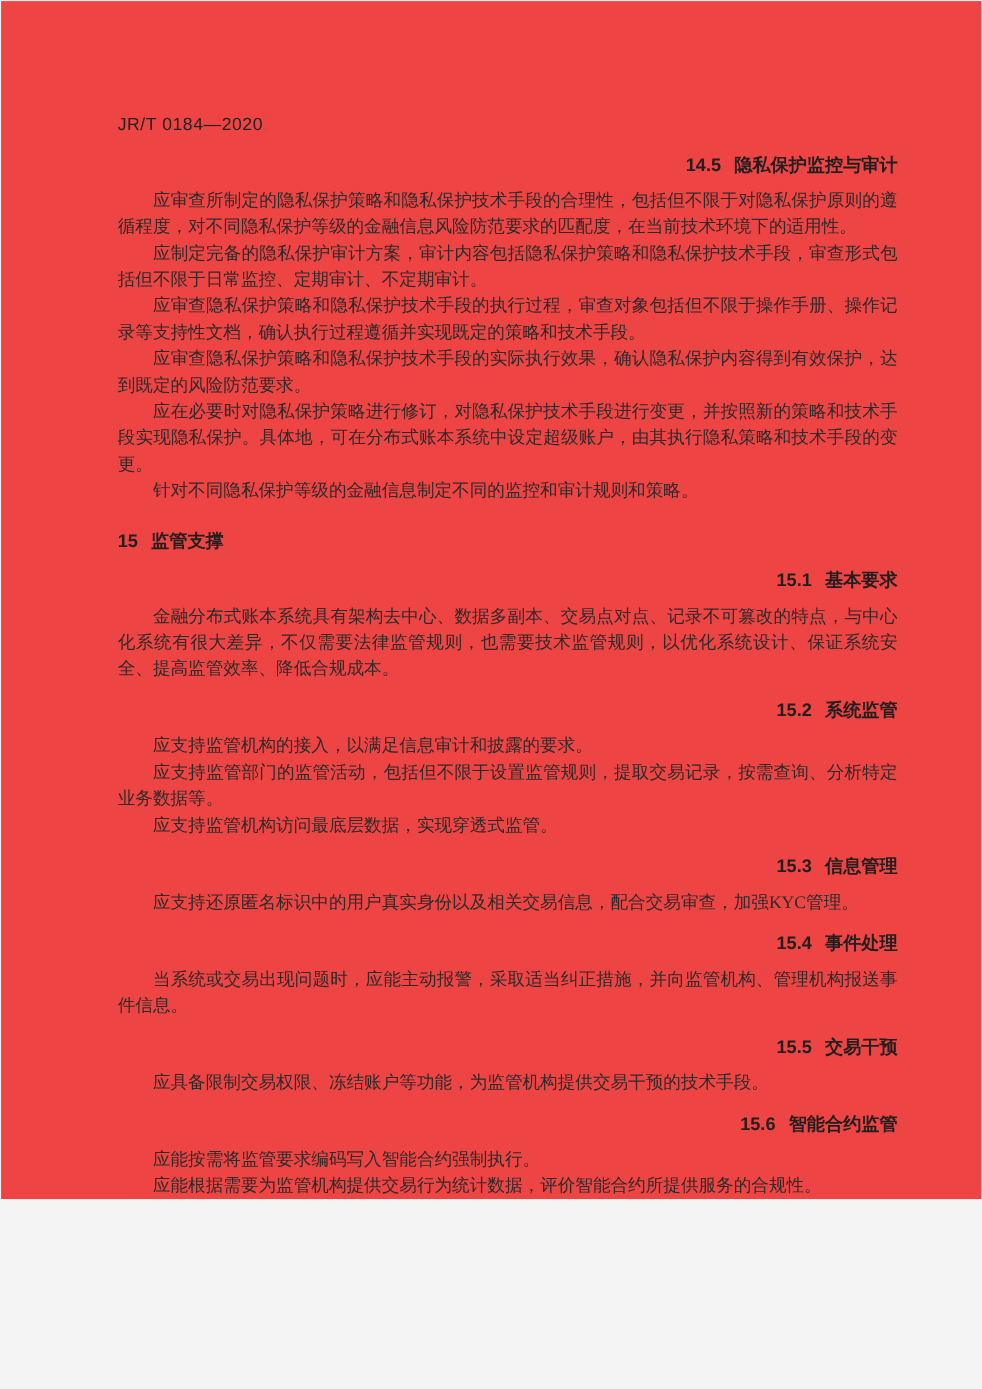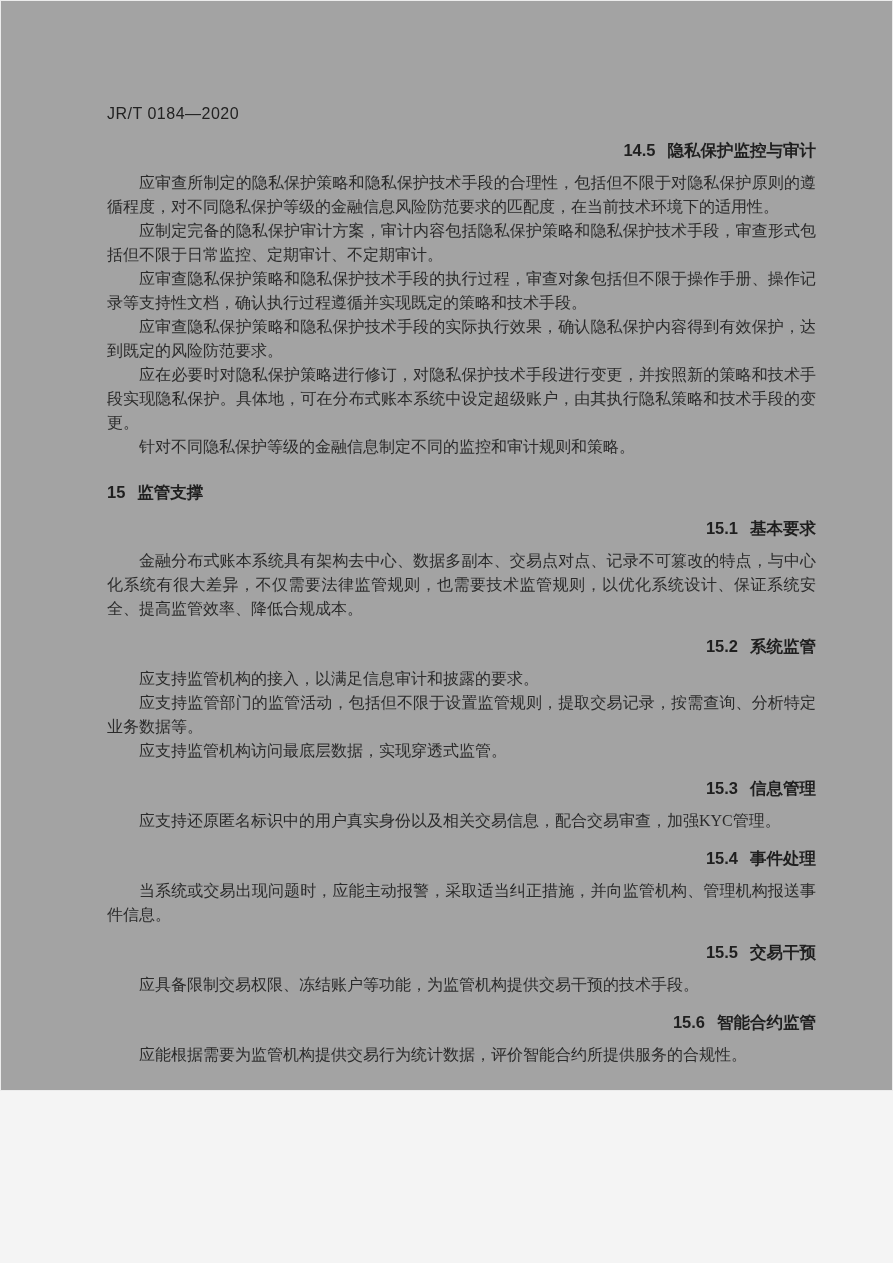--- a/index.html
+++ b/index.html
@@ -5,21 +5,21 @@
   html, body {
     margin: 0;
     padding: 0;
     background: #f4f4f4;
   }
   .page {
     position: relative;
     width: 893px;
     height: 1091px;
     margin: 0;
-    background: #a3a3a3;
+    background: #ef4444;
     border: 1px solid #ececec;
     box-sizing: border-box;
     overflow: hidden;
     color: #2b2b2b;
     font-family: "Liberation Serif", "DejaVu Serif", serif;
   }
   .content {
     padding: 102px 76px 0 106px;
   }
   .doc-header {
@@ -79,17 +79,18 @@
       <div class="b-p">应支持监管机构的接入，以满足信息审计和披露的要求。</div>
       <div class="b-p">应支持监管部门的监管活动，包括但不限于设置监管规则，提取交易记录，按需查询、分析特定业务数据等。</div>
       <div class="b-p">应支持监管机构访问最底层数据，实现穿透式监管。</div>
       <div class="b-h2"><span class="h-num">15.3</span><span class="h-title">信息管理</span></div>
       <div class="b-p">应支持还原匿名标识中的用户真实身份以及相关交易信息，配合交易审查，加强KYC管理。</div>
       <div class="b-h2"><span class="h-num">15.4</span><span class="h-title">事件处理</span></div>
       <div class="b-p">当系统或交易出现问题时，应能主动报警，采取适当纠正措施，并向监管机构、管理机构报送事件信息。</div>
       <div class="b-h2"><span class="h-num">15.5</span><span class="h-title">交易干预</span></div>
       <div class="b-p">应具备限制交易权限、冻结账户等功能，为监管机构提供交易干预的技术手段。</div>
       <div class="b-h2"><span class="h-num">15.6</span><span class="h-title">智能合约监管</span></div>
+      <div class="b-p">应能按需将监管要求编码写入智能合约强制执行。</div>
       <div class="b-p">应能根据需要为监管机构提供交易行为统计数据，评价智能合约所提供服务的合规性。</div>
       <div class="b-h1"><span class="h-num">16</span><span class="h-title">运维要求</span></div>
     </div>
   <div class="page-number">22</div>
 </div>
 
 </body></html>

